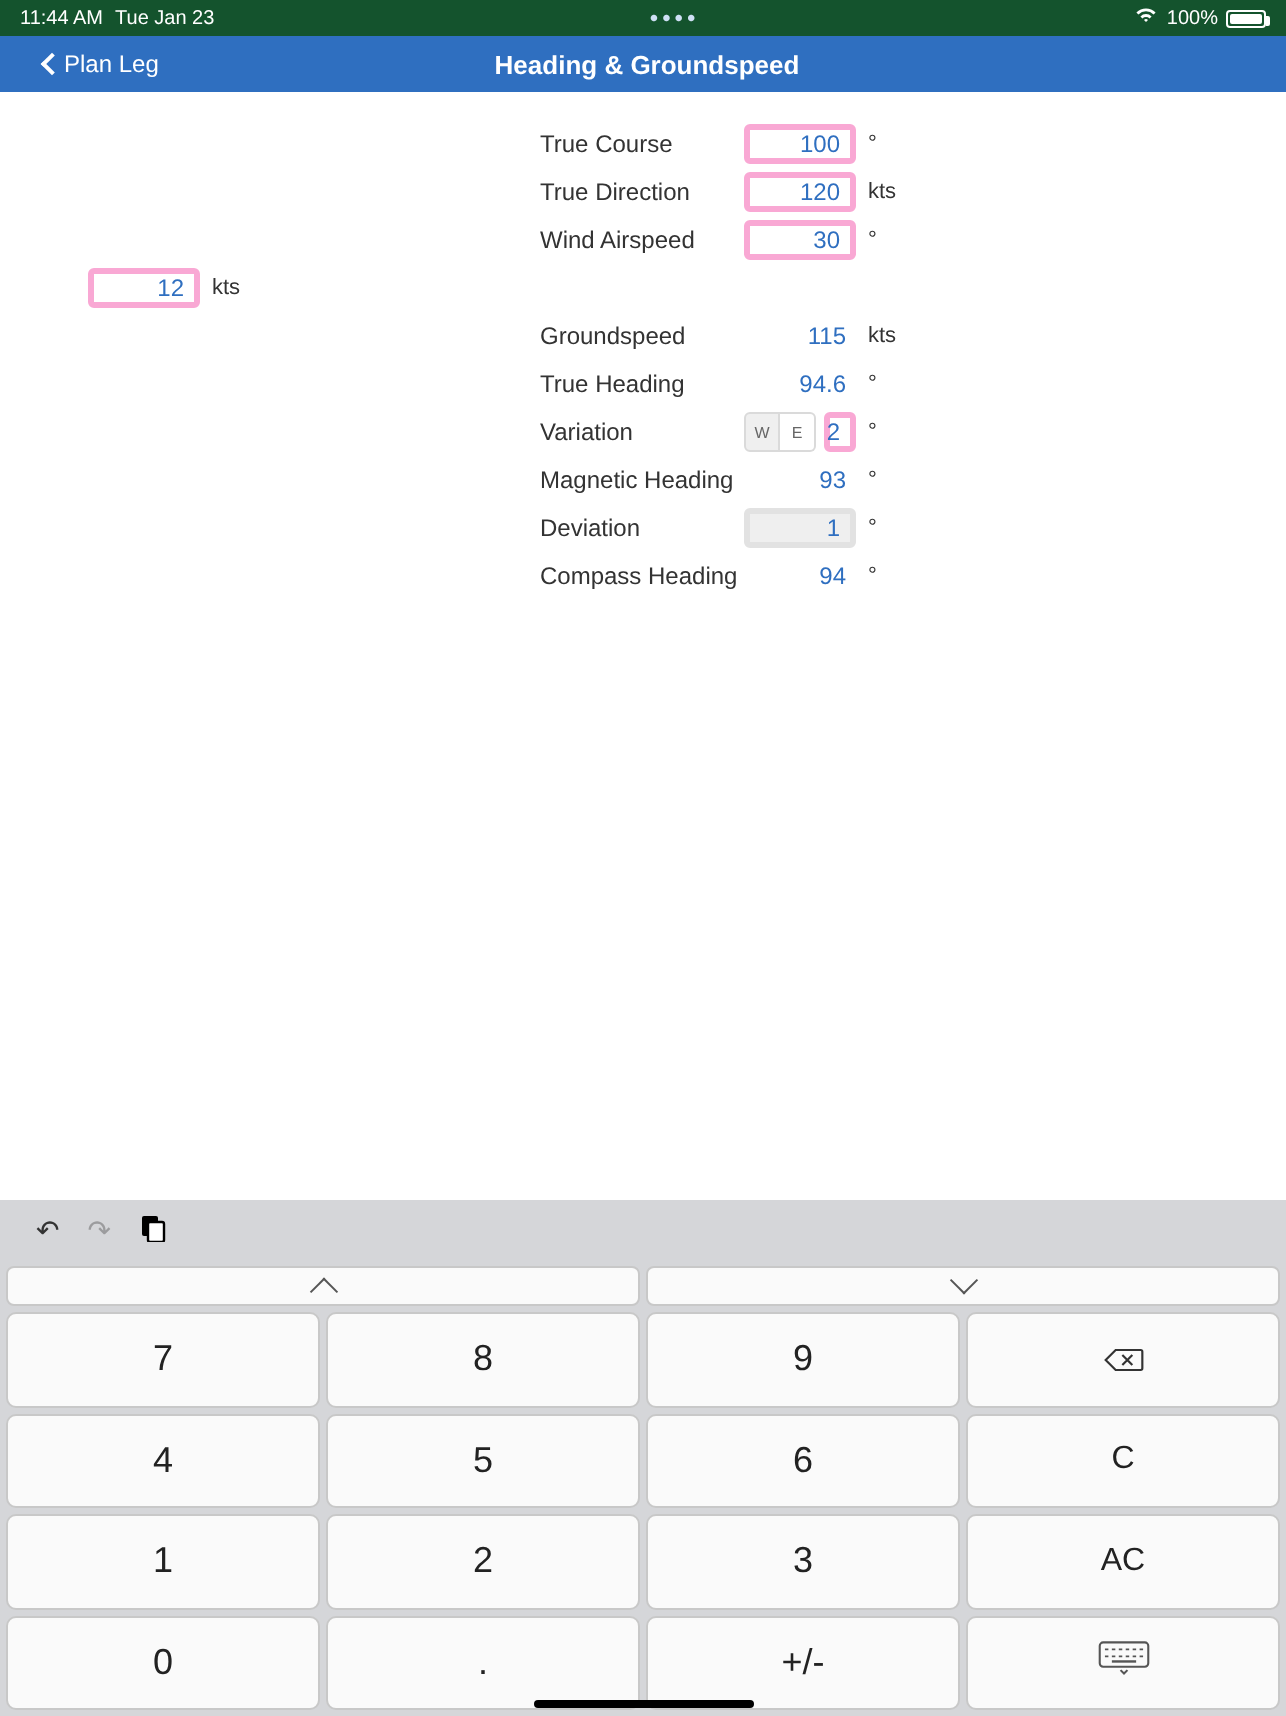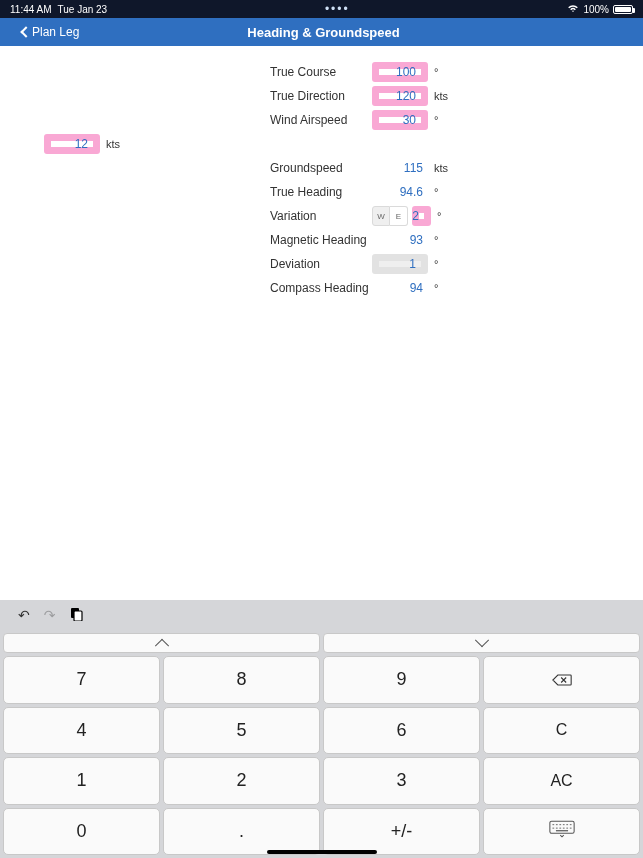--- a/index.html
+++ b/index.html
@@ -1,34 +1,34 @@
 <!DOCTYPE html>
 <html><head>
   <meta charset="utf-8">
   <style>
     * { margin: 0; padding: 0; box-sizing: border-box; font-family: -apple-system, "Helvetica Neue", Arial, sans-serif; }
     body { width: 643px; height: 858px; background: #fff; overflow: hidden; position: relative; }
 
-    .status-bar { background: #0f172a; color: #fff; height: 18px; display: flex; align-items: center; justify-content: space-between; padding: 0 10px; font-size: 10px; }
+    .status-bar { background: #14532d; color: #fff; height: 18px; display: flex; align-items: center; justify-content: space-between; padding: 0 10px; font-size: 10px; }
     .status-left { display: flex; gap: 6px; }
     .status-center { font-size: 12px; letter-spacing: 2px; color: #cfe0f5; }
     .status-right { display: flex; align-items: center; gap: 4px; }
     .battery-icon { width: 20px; height: 9px; border: 1px solid #fff; border-radius: 2px; position: relative; }
     .battery-icon::after { content: ""; position: absolute; right: -3px; top: 2px; width: 2px; height: 5px; background: #fff; border-radius: 0 1px 1px 0; }
     .battery-fill { position: absolute; inset: 1px; background: #fff; border-radius: 1px; }
 
     .nav-bar { background: #2f6fc0; color: #fff; height: 28px; display: flex; align-items: center; position: relative; }
     .back-btn { display: flex; align-items: center; gap: 2px; padding-left: 6px; font-size: 12px; cursor: pointer; margin-left: 16px; }
     .chevron-left { width: 8px; height: 8px; border-left: 2px solid #fff; border-bottom: 2px solid #fff; transform: rotate(45deg); }
     .nav-title { position: absolute; left: 4px; right: 0; text-align: center; font-weight: 600; font-size: 13px; pointer-events: none; }
 
     .form-area { padding-top: 14px; }
     .form-row { display: flex; align-items: center; height: 24px; font-size: 12px; color: #333; margin-left: 44px; }
     .form-label { width: 328px; text-align: left; padding-left: 226px; }
-    .input-box { border: 7px solid #f9a8d4; border-radius: 3px; width: 56px; height: 20px; display: flex; align-items: center; justify-content: flex-end; padding-right: 5px; color: #2f6fc0; font-size: 12px; background: #fff; }
+    .input-box { border: 3px solid #f9a8d4; border-radius: 3px; width: 56px; height: 20px; display: flex; align-items: center; justify-content: flex-end; padding-right: 5px; color: #2f6fc0; font-size: 12px; background: #fff; }
     .input-box.short { width: 32px; }
     .readonly-val { width: 56px; text-align: right; padding-right: 5px; color: #2f6fc0; }
     .unit { width: 30px; padding-left: 6px; color: #333; font-size: 11px; }
     .toggle-group { display: flex; margin-right: 4px; }
     .toggle-btn { width: 18px; height: 20px; border: 1px solid #dadada; background: #fff; font-size: 8px; display: flex; align-items: center; justify-content: center; color: #666; }
     .toggle-btn.left { border-radius: 3px 0 0 3px; background: #efefef; }
     .toggle-btn.right { border-radius: 0 3px 3px 0; border-left: none; }
     .highlight-row .input-box, .highlight-row .readonly-val { background: #f0f0f0; border-color: #e2e2e2; }
 
     .toolbar { position: absolute; left: 0; right: 0; top: 600px; height: 30px; background: #d5d6d9; display: flex; align-items: center; padding-left: 18px; gap: 14px; }

